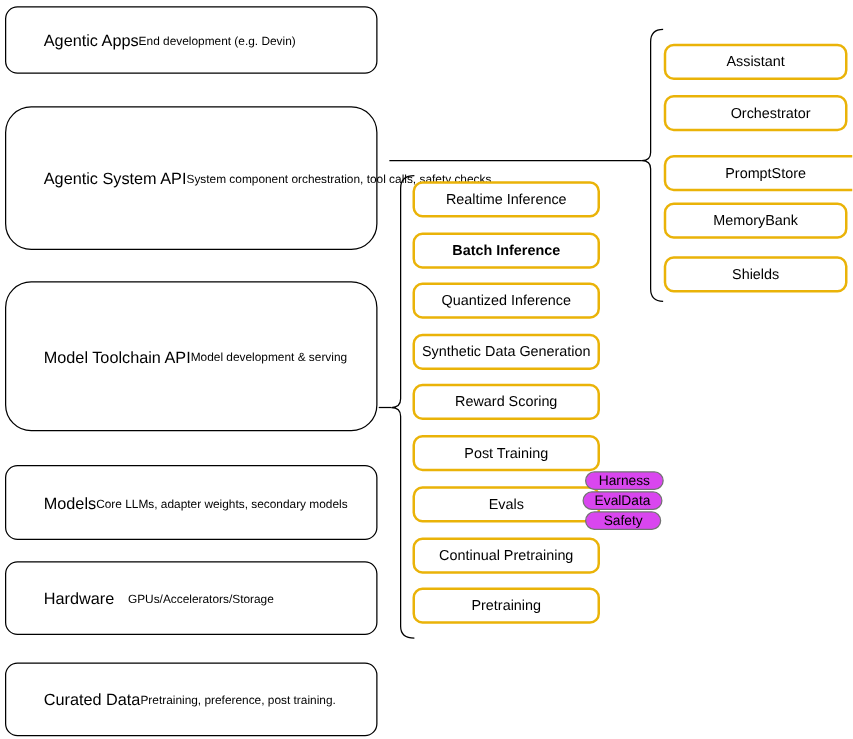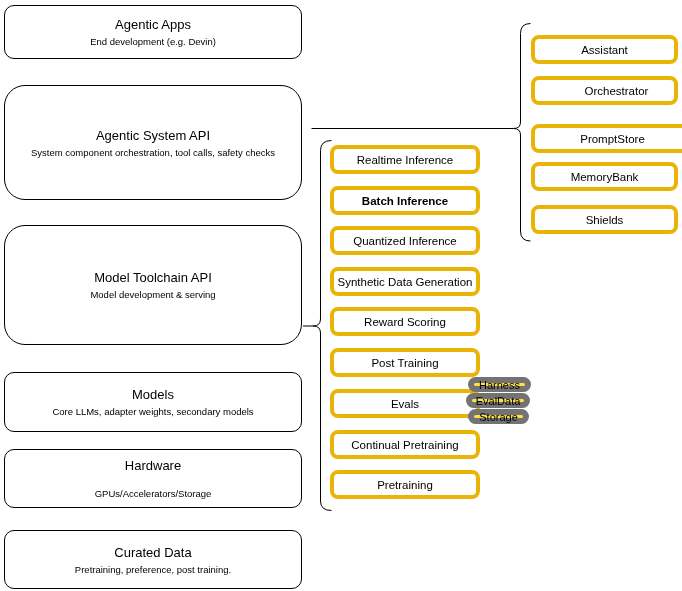--- a/index.html
+++ b/index.html
@@ -15,54 +15,55 @@
     height: 591px;
     background: #ffffff;
     overflow: hidden;
   }
   .node {
     position: absolute;
     box-sizing: border-box;
     border: 1px solid #000000;
     background: #ffffff;
     display: flex;
-    flex-direction: column;
+    flex-direction: row;
     align-items: center;
-    justify-content: center;
+    justify-content: flex-start;
     text-align: center;
+    padding-left: 30px;
   }
   .node .title {
     font-size: 13px;
     line-height: 17px;
     white-space: nowrap;
   }
   .node .subtitle {
     font-size: 9.5px;
     line-height: 13px;
     margin-top: 2px;
     white-space: nowrap;
   }
   .smallbox {
     position: absolute;
     box-sizing: border-box;
-    border: 4px solid #eab308;
+    border: 2px solid #eab308;
     border-radius: 8px;
     background: #ffffff;
     display: flex;
     align-items: center;
     justify-content: center;
     font-size: 11.5px;
     white-space: nowrap;
   }
   .tag {
     position: absolute;
     box-sizing: border-box;
-    border: 6px solid #737373;
+    border: 1px solid #737373;
     border-radius: 8px;
-    background: #fde047;
+    background: #d946ef;
     display: flex;
     align-items: center;
     justify-content: center;
     font-size: 11px;
     white-space: nowrap;
     z-index: 3;
   }
   .connectors {
     position: absolute;
     top: 0;
@@ -118,21 +119,21 @@
   <div class="smallbox" style="left:330px; top:226px; width:150px; height:29px;">Quantized Inference</div>
   <div class="smallbox" style="left:330px; top:267px; width:150px; height:29px;">Synthetic Data Generation</div>
   <div class="smallbox" style="left:330px; top:307px; width:150px; height:29px;">Reward Scoring</div>
   <div class="smallbox" style="left:330px; top:348px; width:150px; height:29px;">Post Training</div>
   <div class="smallbox" style="left:330px; top:389px; width:150px; height:29px;">Evals</div>
   <div class="smallbox" style="left:330px; top:430px; width:150px; height:29px;">Continual Pretraining</div>
   <div class="smallbox" style="left:330px; top:470px; width:150px; height:29px;">Pretraining</div>
 
   <div class="tag" style="left:468px; top:377px; width:63px; height:15px;">Harness</div>
   <div class="tag" style="left:466px; top:393px; width:64px; height:15px;">EvalData</div>
-  <div class="tag" style="left:468px; top:409px; width:61px; height:15px;">Storage</div>
+  <div class="tag" style="left:468px; top:409px; width:61px; height:15px;">Safety</div>
 
   <div class="smallbox" style="left:531px; top:35px; width:147px; height:29px;">Assistant</div>
   <div class="smallbox" style="left:531px; top:76px; width:147px; height:29px;padding-left:24px;">Orchestrator</div>
   <div class="smallbox" style="left:531px; top:124px; width:163px; height:29px;">PromptStore</div>
   <div class="smallbox" style="left:531px; top:162px; width:147px; height:29px;">MemoryBank</div>
   <div class="smallbox" style="left:531px; top:205px; width:147px; height:29px;">Shields</div>
 
 </div>
 
 </body></html>

